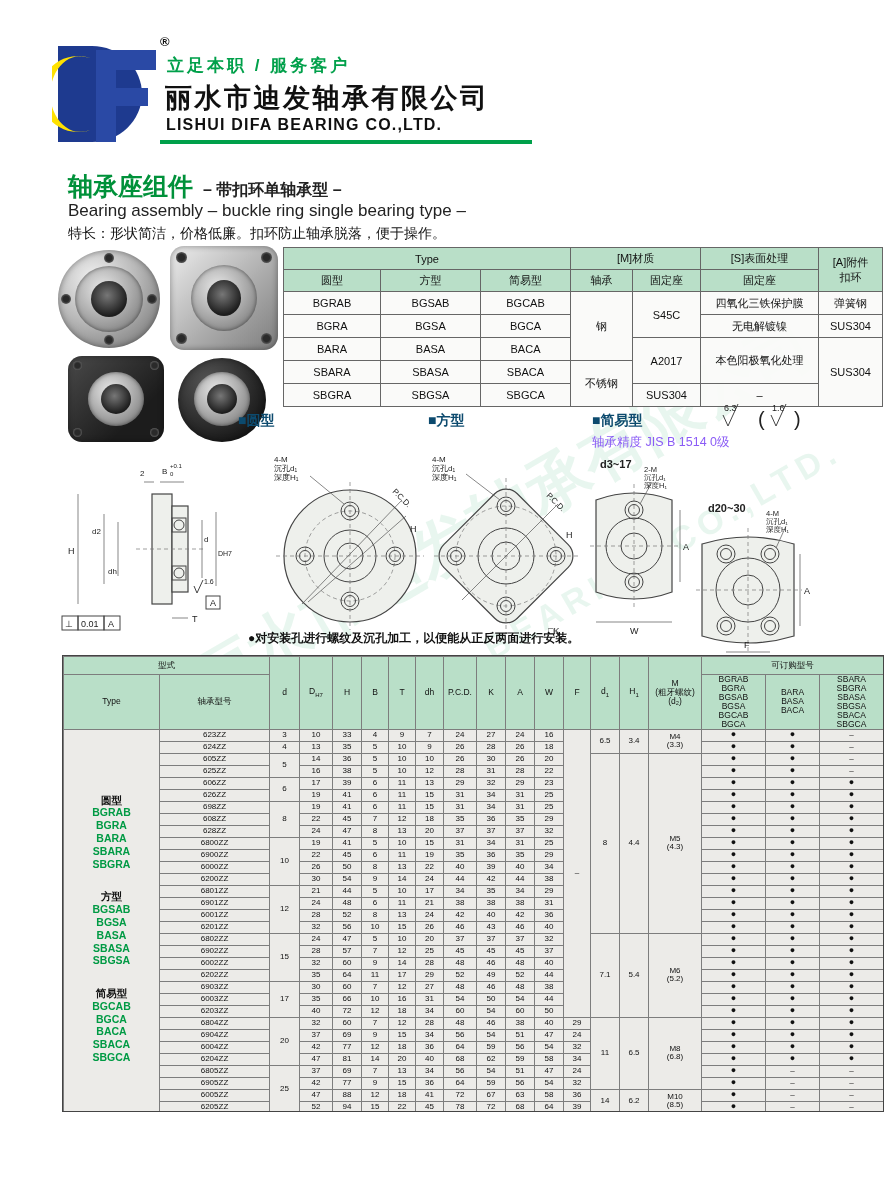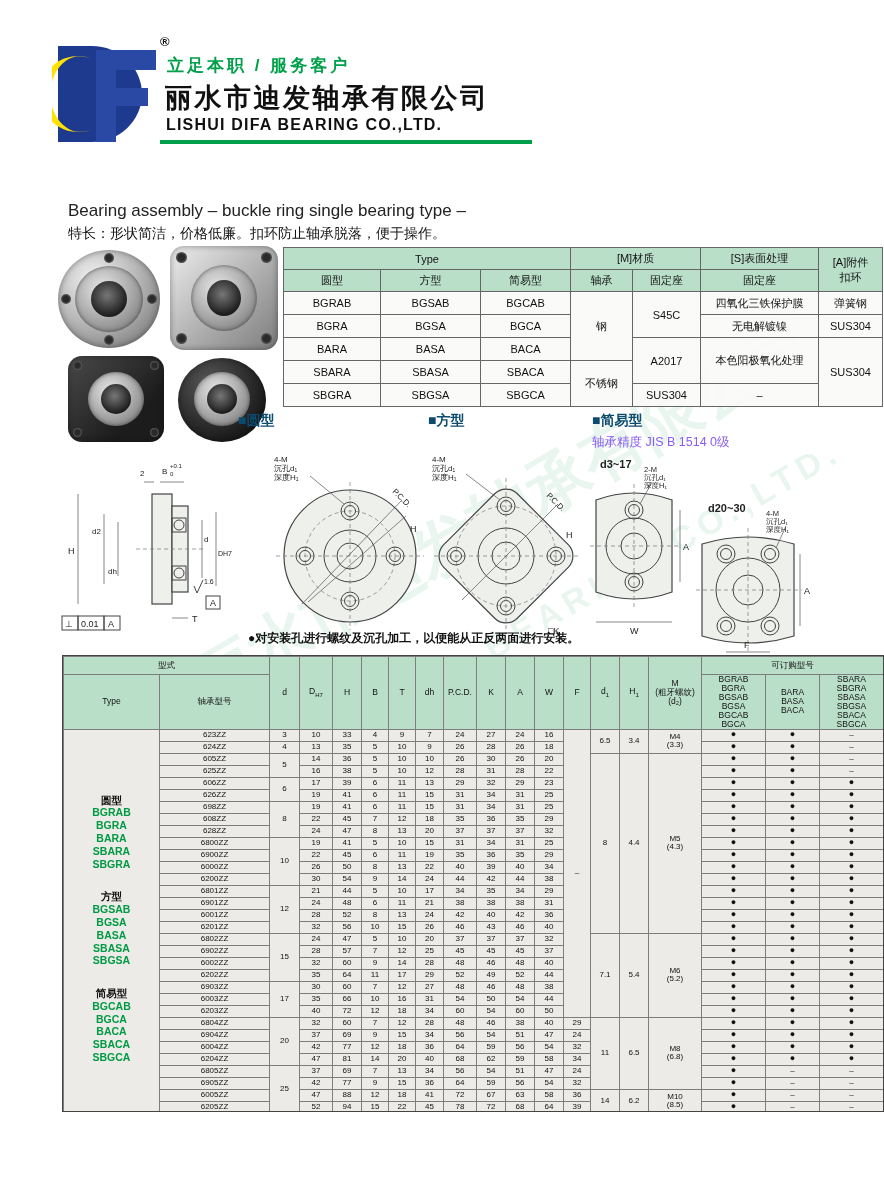--- a/index.html
+++ b/index.html
@@ -76,20 +76,23 @@
       <path d="M44 10 h60 v20 h-40 v18 h32 v18 h-32 v36 h-20 z" fill="#2a49a5"></path>
       <path d="M38 18 a38 38 0 1 0 0 72 a30 38 0 1 1 0 -72 z" fill="#ffe100"></path>
     </svg>
   </div>
   <div class="abs content" id="reg" style="left:160px;top:34px;">®</div>
   <div class="abs content" id="slogan" style="left:167px;top:54px;">立足本职 / 服务客户</div>
   <div class="abs content" id="company-cn" style="left:165px;top:80px;">丽水市迪发轴承有限公司</div>
   <div class="abs content" id="company-en" style="left:166px;top:116px;">LISHUI DIFA BEARING CO.,LTD.</div>
   <div class="abs content" id="green-bar" style="left:160px;top:140px;"></div>
 
+  <div class="abs content" id="title-cn" style="left:68px;top:170px;">
+    <span>轴承座组件</span><span class="sub">– 带扣环单轴承型 –</span>
+  </div>
   <div class="abs content" id="title-en" style="left:68px;top:201px;">Bearing assembly – buckle ring single bearing type –</div>
   <div class="abs content" id="features" style="left:68px;top:225px;">特长：形状简洁，价格低廉。扣环防止轴承脱落，便于操作。</div>
 
   <div class="abs content" style="left:58px;top:246px;width:224px;height:106px;">
     <div class="ph p-round" style="left:0;top:4px;width:102px;height:98px;">
       <div class="p-ring" style="left:17px;top:16px;width:68px;height:66px;"></div>
       <div class="p-bore" style="left:33px;top:31px;width:36px;height:36px;"></div>
       <div class="p-hole" style="left:46px;top:3px;width:10px;height:10px;"></div>
       <div class="p-hole" style="left:46px;top:85px;width:10px;height:10px;"></div>
       <div class="p-hole" style="left:3px;top:44px;width:10px;height:10px;"></div>
@@ -184,20 +187,30 @@
             <td rowspan="1">SUS304</td>
             <td rowspan="1">–</td>
           </tr>
         </tbody>
     </table>
   </div>
 
   <div class="abs content seclab" style="left:238px;top:412px;">■圆型</div>
   <div class="abs content seclab" style="left:428px;top:412px;">■方型</div>
   <div class="abs content seclab" style="left:592px;top:412px;">■简易型</div>
+  <div class="abs content" style="left:716px;top:400px;">
+    <svg width="130" height="32" viewBox="0 0 130 32">
+      <text x="8" y="11" font-size="9">6.3</text>
+      <path class="ln" d="M7 15 l5 11 l10 -22"></path>
+      <text x="42" y="26" font-size="20">(</text>
+      <text x="56" y="11" font-size="9">1.6</text>
+      <path class="ln" d="M55 15 l5 11 l10 -22"></path>
+      <text x="78" y="26" font-size="20">)</text>
+    </svg>
+  </div>
   <div class="abs content" id="precision" style="left:592px;top:434px;">轴承精度 JIS B 1514 0级</div>
 
   <div class="abs content" style="left:56px;top:456px;">
     <svg width="216" height="184" viewBox="0 0 216 184">
       <line class="dim" x1="22" y1="38" x2="22" y2="148"></line>
       <text x="12" y="98" font-size="9">H</text>
       <line class="dim" x1="48" y1="58" x2="48" y2="128"></line>
       <text x="36" y="78" font-size="8">d2</text>
       <line class="dim" x1="62" y1="66" x2="62" y2="120"></line>
       <text x="52" y="118" font-size="8">dh</text>

